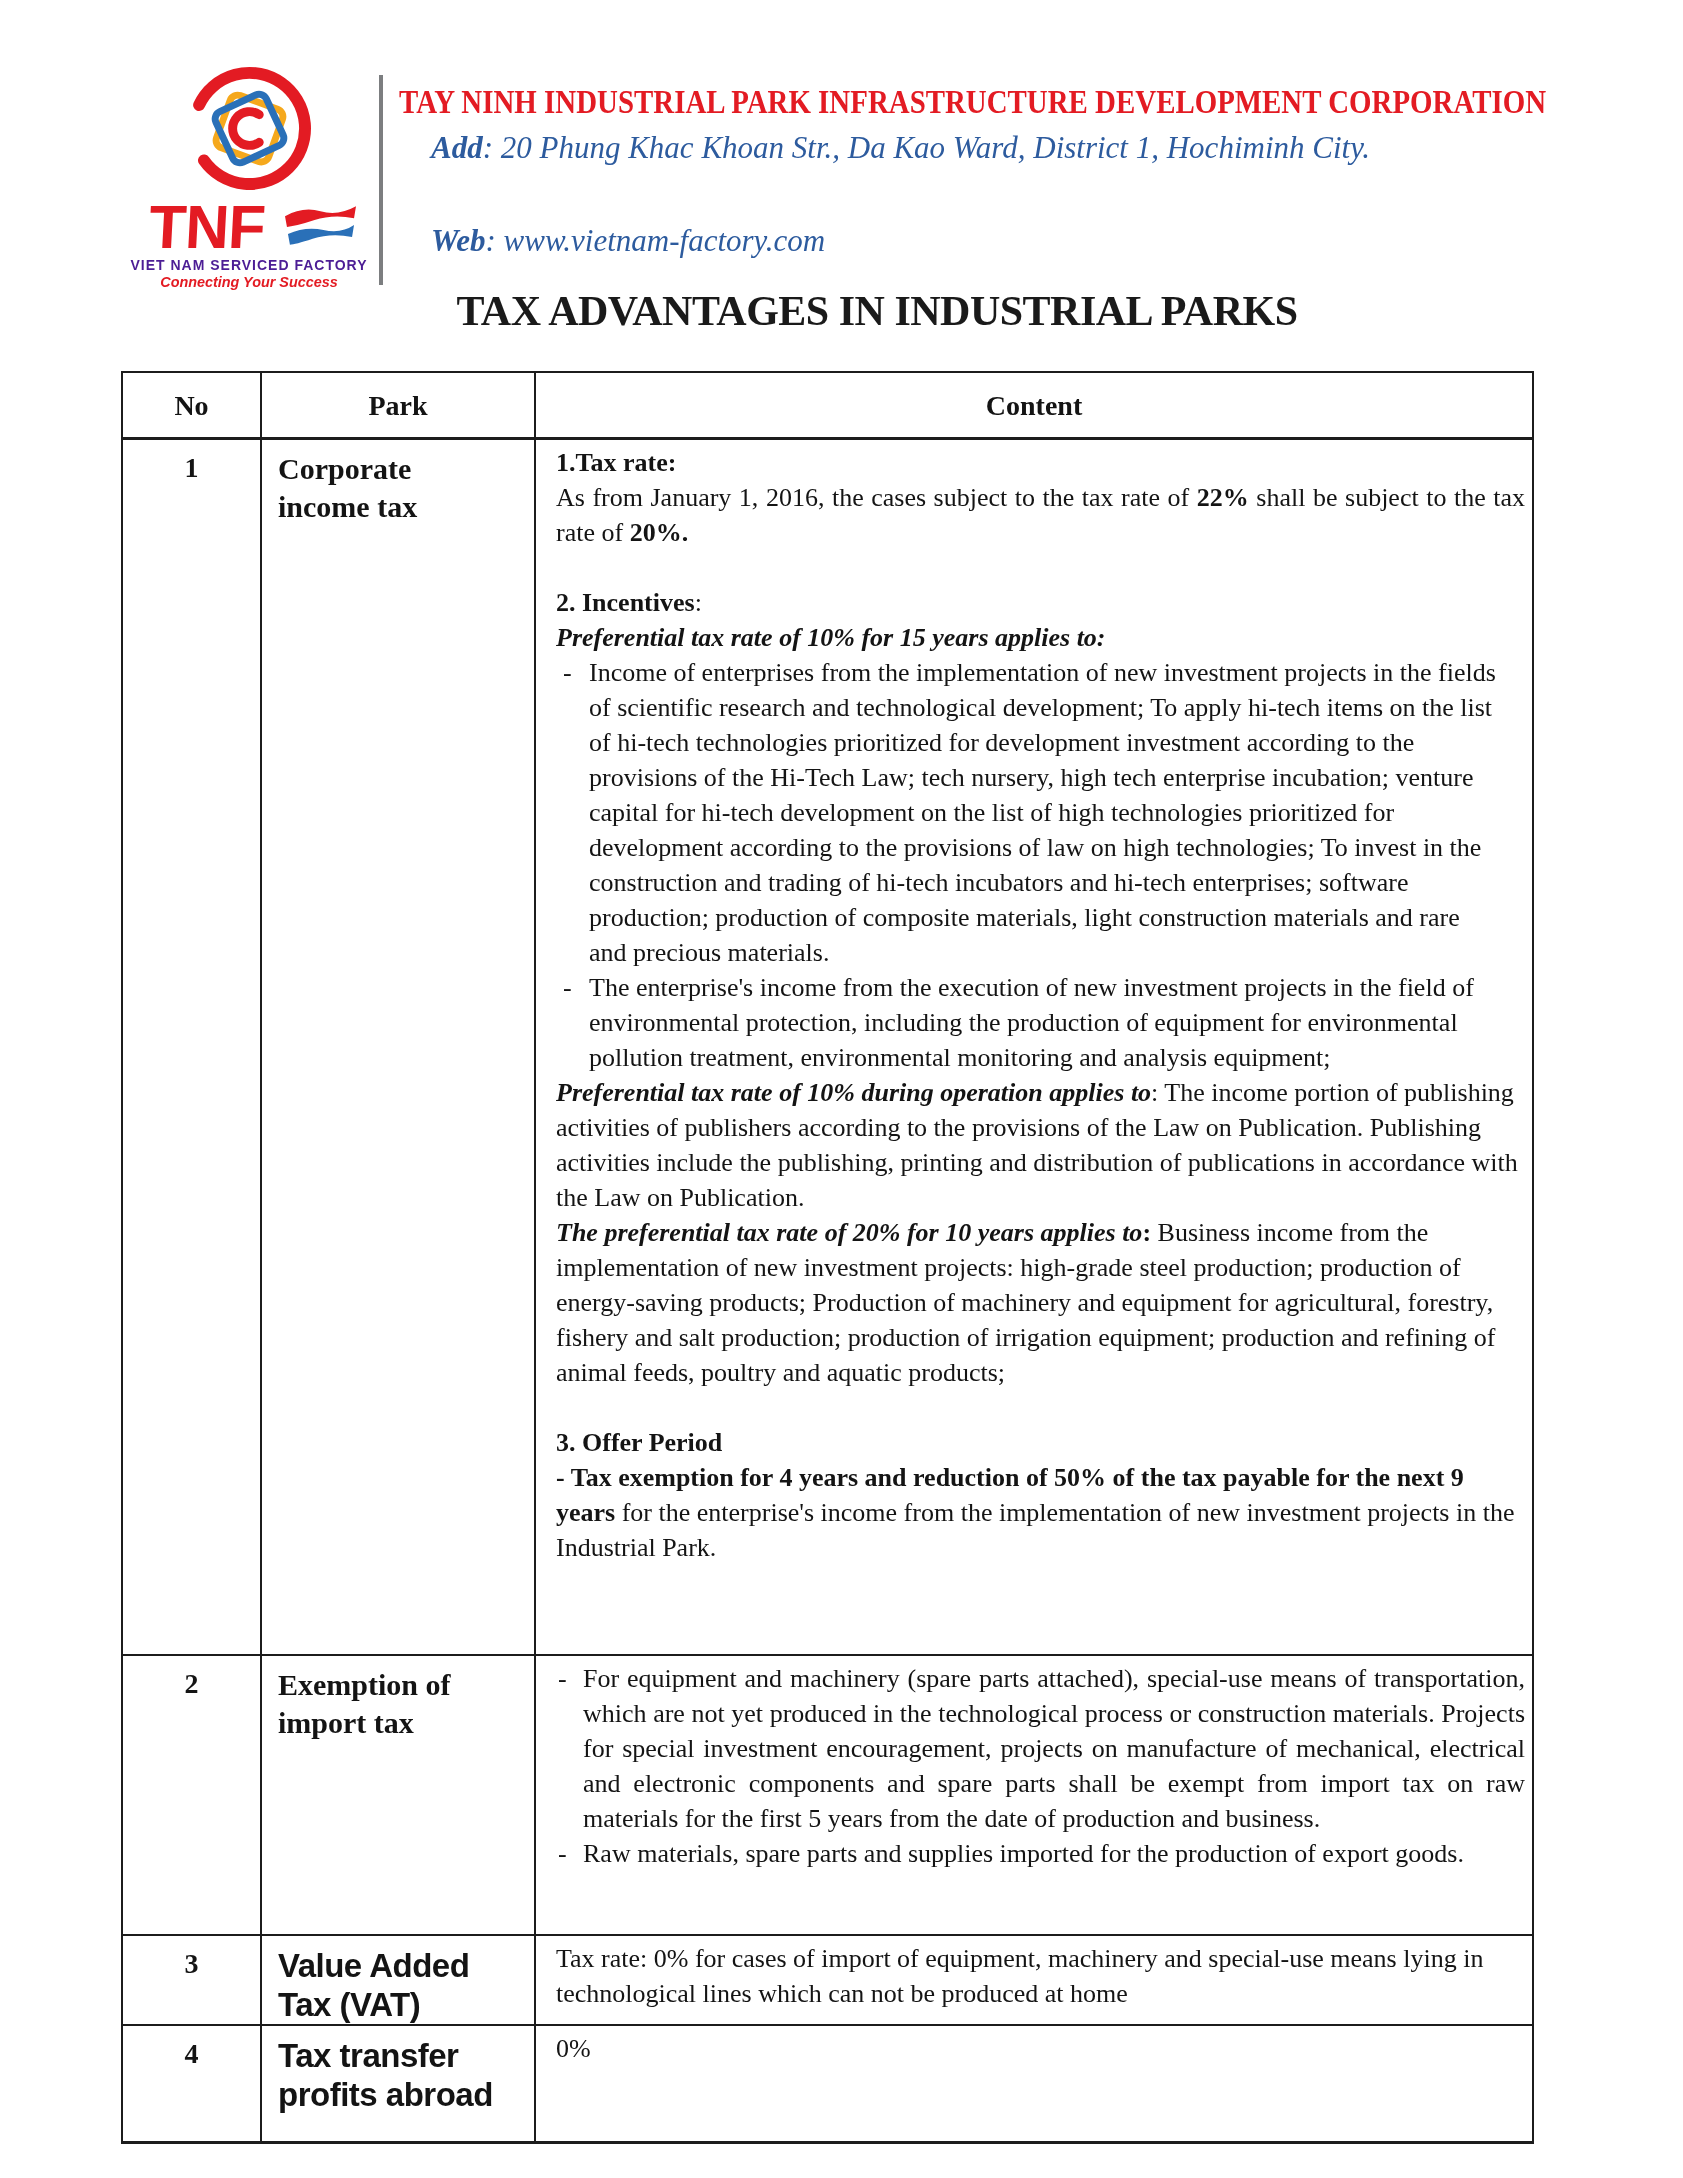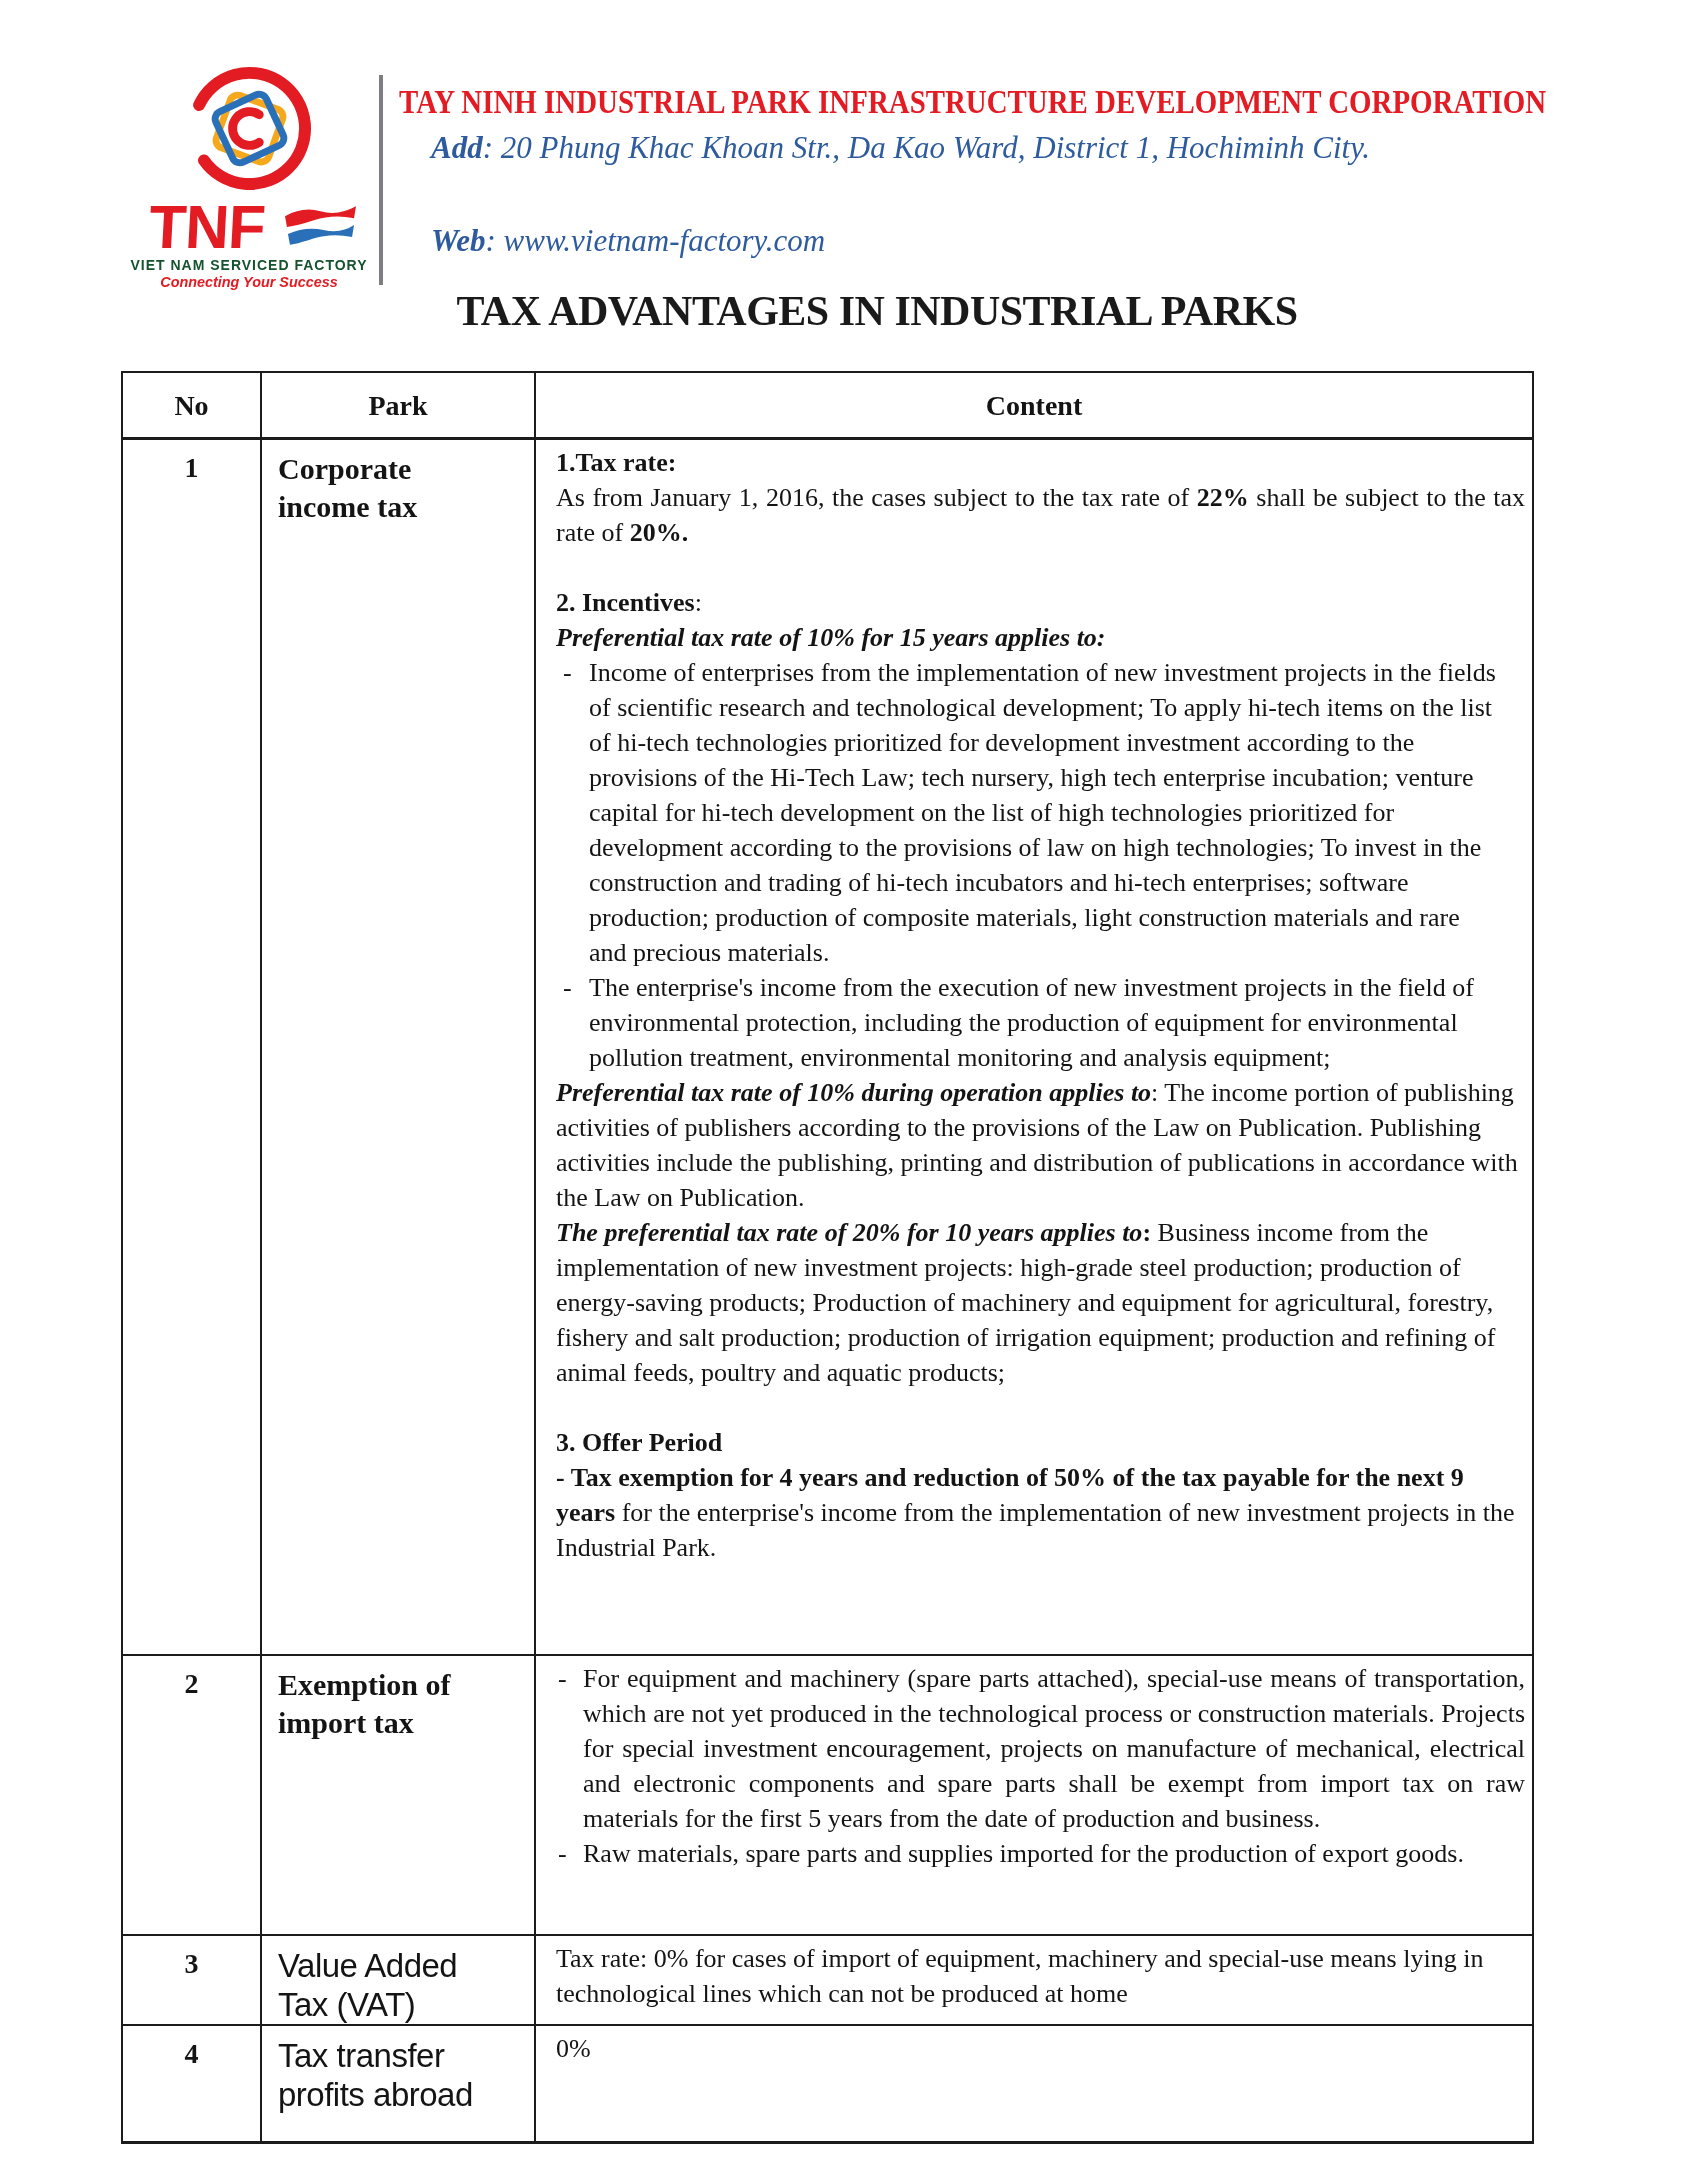--- a/index.html
+++ b/index.html
@@ -17,21 +17,21 @@
     position:absolute;left:149px;top:202px;
     font-family:"Liberation Sans","DejaVu Sans",sans-serif;
     font-weight:bold;font-size:61px;line-height:51px;
     letter-spacing:-1px;color:#e31b23;transform:skewX(-3deg);
   }
   .tnf-flag{position:absolute;left:285px;top:206px;}
   .logo-line1{
     position:absolute;left:125px;top:257px;width:248px;
     font-family:"Liberation Sans","DejaVu Sans",sans-serif;
     font-weight:bold;font-size:14px;letter-spacing:1px;
-    color:#14532d;text-align:center;white-space:nowrap;
+    color:#4c1d95;text-align:center;white-space:nowrap;
   }
   .logo-line2{
     position:absolute;left:125px;top:274px;width:248px;
     font-family:"Liberation Sans","DejaVu Sans",sans-serif;
     font-weight:bold;font-style:italic;font-size:14.4px;
     color:#e31b23;text-align:center;white-space:nowrap;
   }
   .vdivider{position:absolute;left:379px;top:75px;width:4px;height:210px;background:#7c7e80;}
   .company-name{
     position:absolute;left:399px;top:83px;
@@ -65,21 +65,21 @@
     height:62px;vertical-align:middle;border-bottom:3px solid #1c1c1c;
   }
   col.c-no{width:139px;}
   col.c-tax{width:274px;}
   col.c-content{width:998px;}
   td.no-cell{text-align:center;font-weight:bold;font-size:28px;padding-top:10px;}
   td.tax-cell{padding:10px 24px 0 16px;}
   .serif-label{font-size:30px;font-weight:bold;line-height:38px;}
   .sans-label{
     font-family:"Liberation Sans","DejaVu Sans",sans-serif;
-    font-size:33px;font-weight:normal;line-height:39px;letter-spacing:-0.5px;
+    font-size:33px;font-weight:bold;line-height:39px;letter-spacing:-0.5px;
   }
   td.content-cell{padding:5px 7px 0 20px;}
   .just{text-align:justify;}
   .spacer{height:35px;}
   b.bb{font-weight:bold;}
   .bi{font-weight:bold;font-style:italic;}
   .bullet{position:relative;padding-left:33px;margin-right:24px;}
   .bullet .dash{position:absolute;left:7px;top:0;}
   .bullet2{position:relative;padding-left:27px;}
   .bullet2 .dash{position:absolute;left:2px;top:0;}

